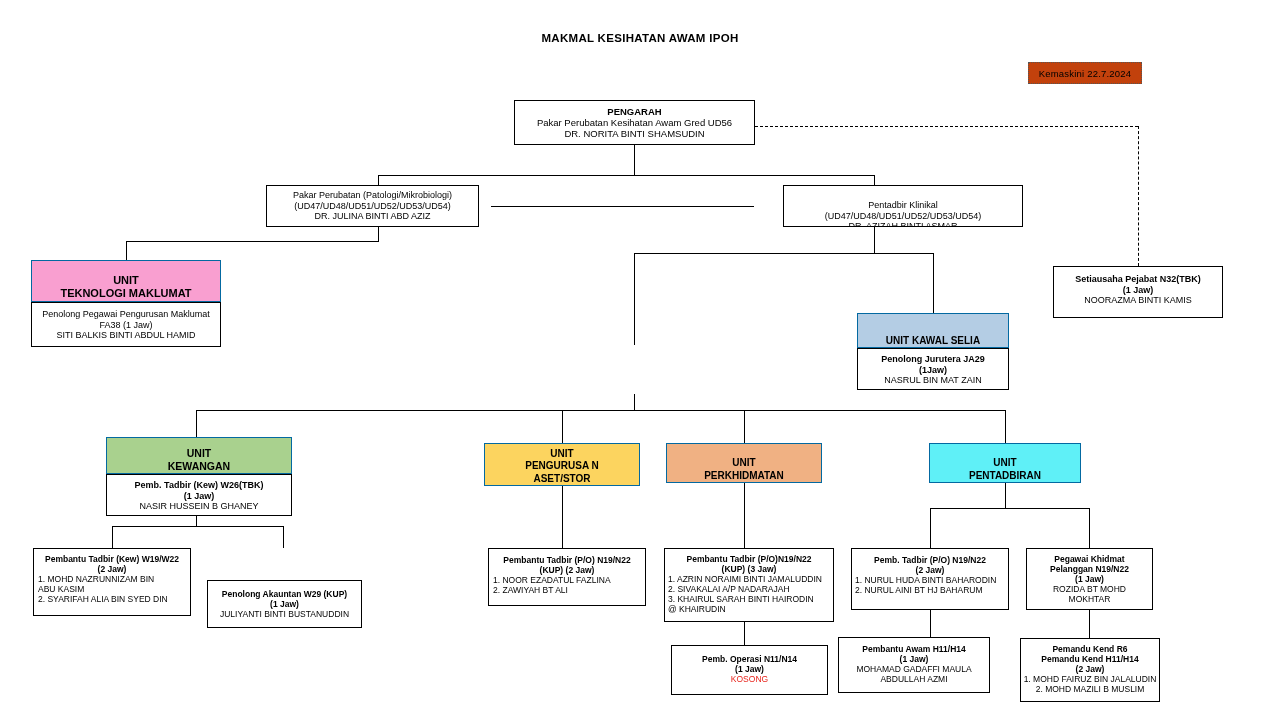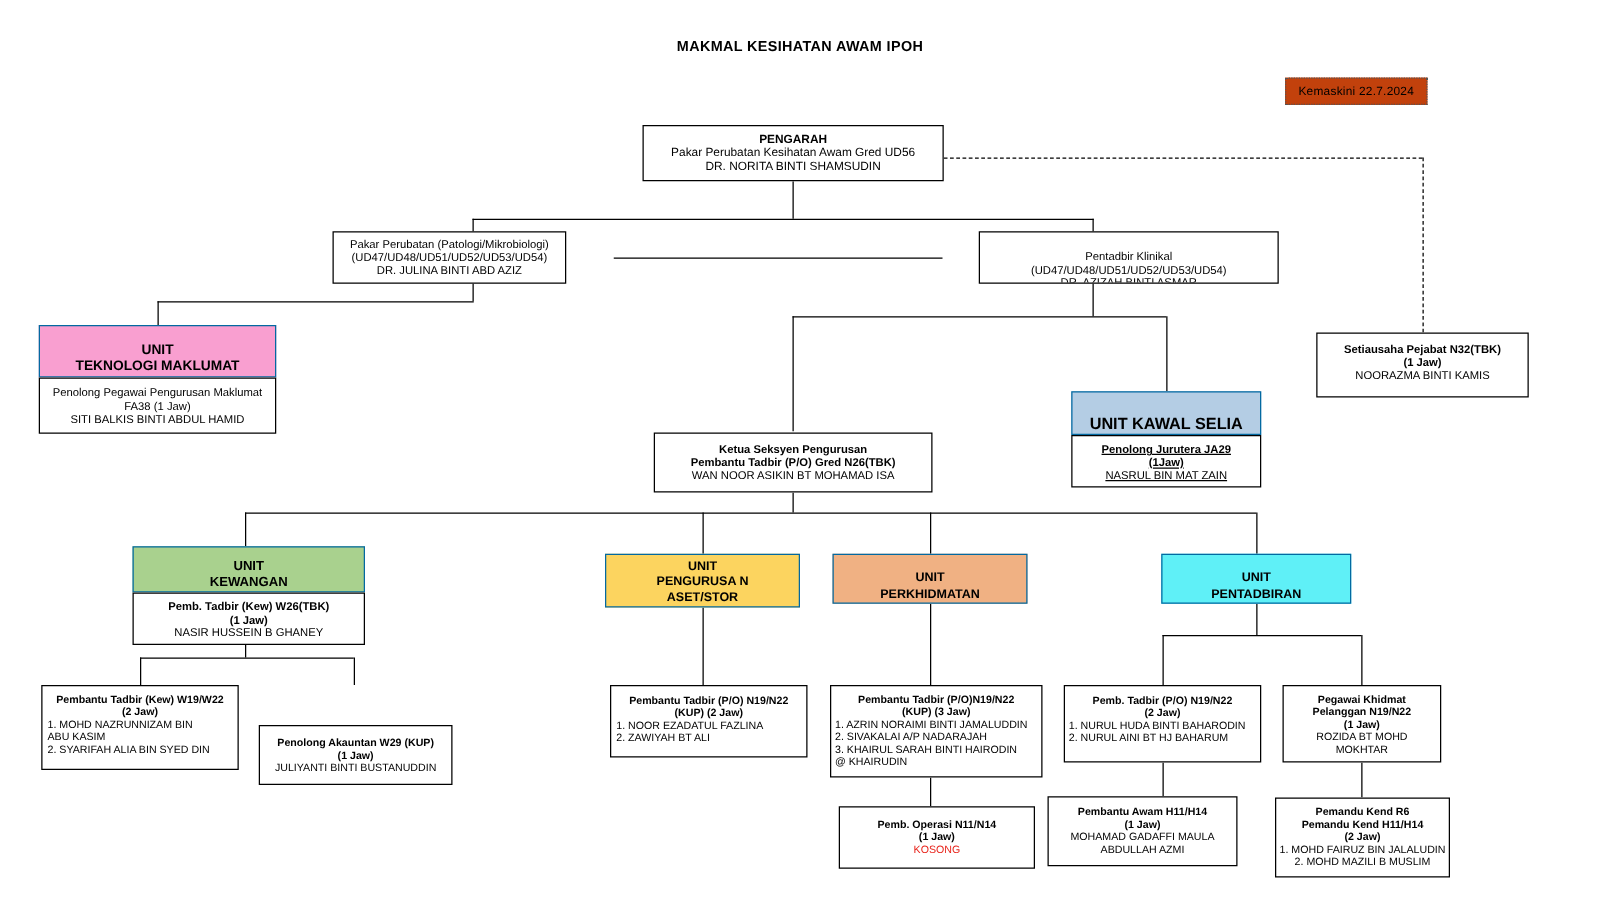--- a/index.html
+++ b/index.html
@@ -116,21 +116,21 @@
   <div class="ln-v" style="left:1089px;top:508px;height:40px;"></div>
   <div class="ln-v" style="left:930px;top:610px;height:27px;"></div>
   <div class="ln-v" style="left:1089px;top:610px;height:28px;"></div>
 
   <div class="box" style="left:514px;top:100px;width:241px;height:45px;padding-top:5px;font-size:9.5px;">
     <span class="ln bold">PENGARAH</span>
     <span class="ln">Pakar Perubatan Kesihatan Awam Gred UD56</span>
     <span class="ln">DR. NORITA BINTI SHAMSUDIN</span>
   </div>
 
-  <div class="box" style="left:266px;top:185px;width:187px;height:42px;padding-top:4px;font-size:9px;">
+  <div class="box" style="left:266px;top:185px;width:213px;height:42px;padding-top:4px;font-size:9px;">
     <span class="ln">Pakar Perubatan (Patologi/Mikrobiologi)</span>
     <span class="ln">(UD47/UD48/UD51/UD52/UD53/UD54)</span>
     <span class="ln">DR. JULINA BINTI ABD AZIZ</span>
   </div>
 
   <div class="box" style="left:754px;top:185px;width:240px;height:42px;padding-top:14px;font-size:9px;margin-left:29px;">
     <span class="ln">Pentadbir Klinikal</span>
     <span class="ln">(UD47/UD48/UD51/UD52/UD53/UD54)</span>
     <span class="ln">DR. AZIZAH BINTI ASMAR</span>
   </div>
@@ -146,30 +146,25 @@
       <div>UNIT</div>
       <div>TEKNOLOGI  MAKLUMAT</div>
     </div>
   </div>
   <div class="box" style="left:31px;top:302px;width:190px;height:45px;padding-top:6px;font-size:9px;">
     <span class="ln">Penolong Pegawai Pengurusan Maklumat</span>
     <span class="ln">FA38 (1 Jaw)</span>
     <span class="ln">SITI BALKIS  BINTI ABDUL HAMID</span>
   </div>
 
-  <div class="box" style="left:523px;top:346px;width:223px;height:48px;padding-top:7px;font-size:9px;">
-    <span class="ln bold">Ketua Seksyen Pengurusan</span>
-    <span class="ln bold">Pembantu Tadbir (P/O) Gred N26(TBK)</span>
-    <span class="ln">WAN NOOR ASIKIN BT MOHAMAD ISA</span>
-  </div>
-
-  <div class="unit" style="left:857px;top:313px;width:152px;height:35px;background:#b4cde4;font-size:13px;">
+
+  <div class="unit" style="left:857px;top:313px;width:152px;height:35px;background:#b4cde4;font-size:10px;">
     <div>UNIT KAWAL  SELIA</div>
   </div>
-  <div class="box" style="left:857px;top:348px;width:152px;height:42px;padding-top:5px;font-size:9px;text-decoration:underline;">
+  <div class="box" style="left:857px;top:348px;width:152px;height:42px;padding-top:5px;font-size:9px;">
     <span class="ln bold">Penolong Jurutera JA29</span>
     <span class="ln bold">(1Jaw)</span>
     <span class="ln">NASRUL BIN MAT ZAIN</span>
   </div>
 
   <div class="unit" style="left:106px;top:437px;width:186px;height:37px;background:#a9d18e;font-size:10.5px;">
     <div>
       <div>UNIT</div>
       <div>KEWANGAN</div>
     </div>

